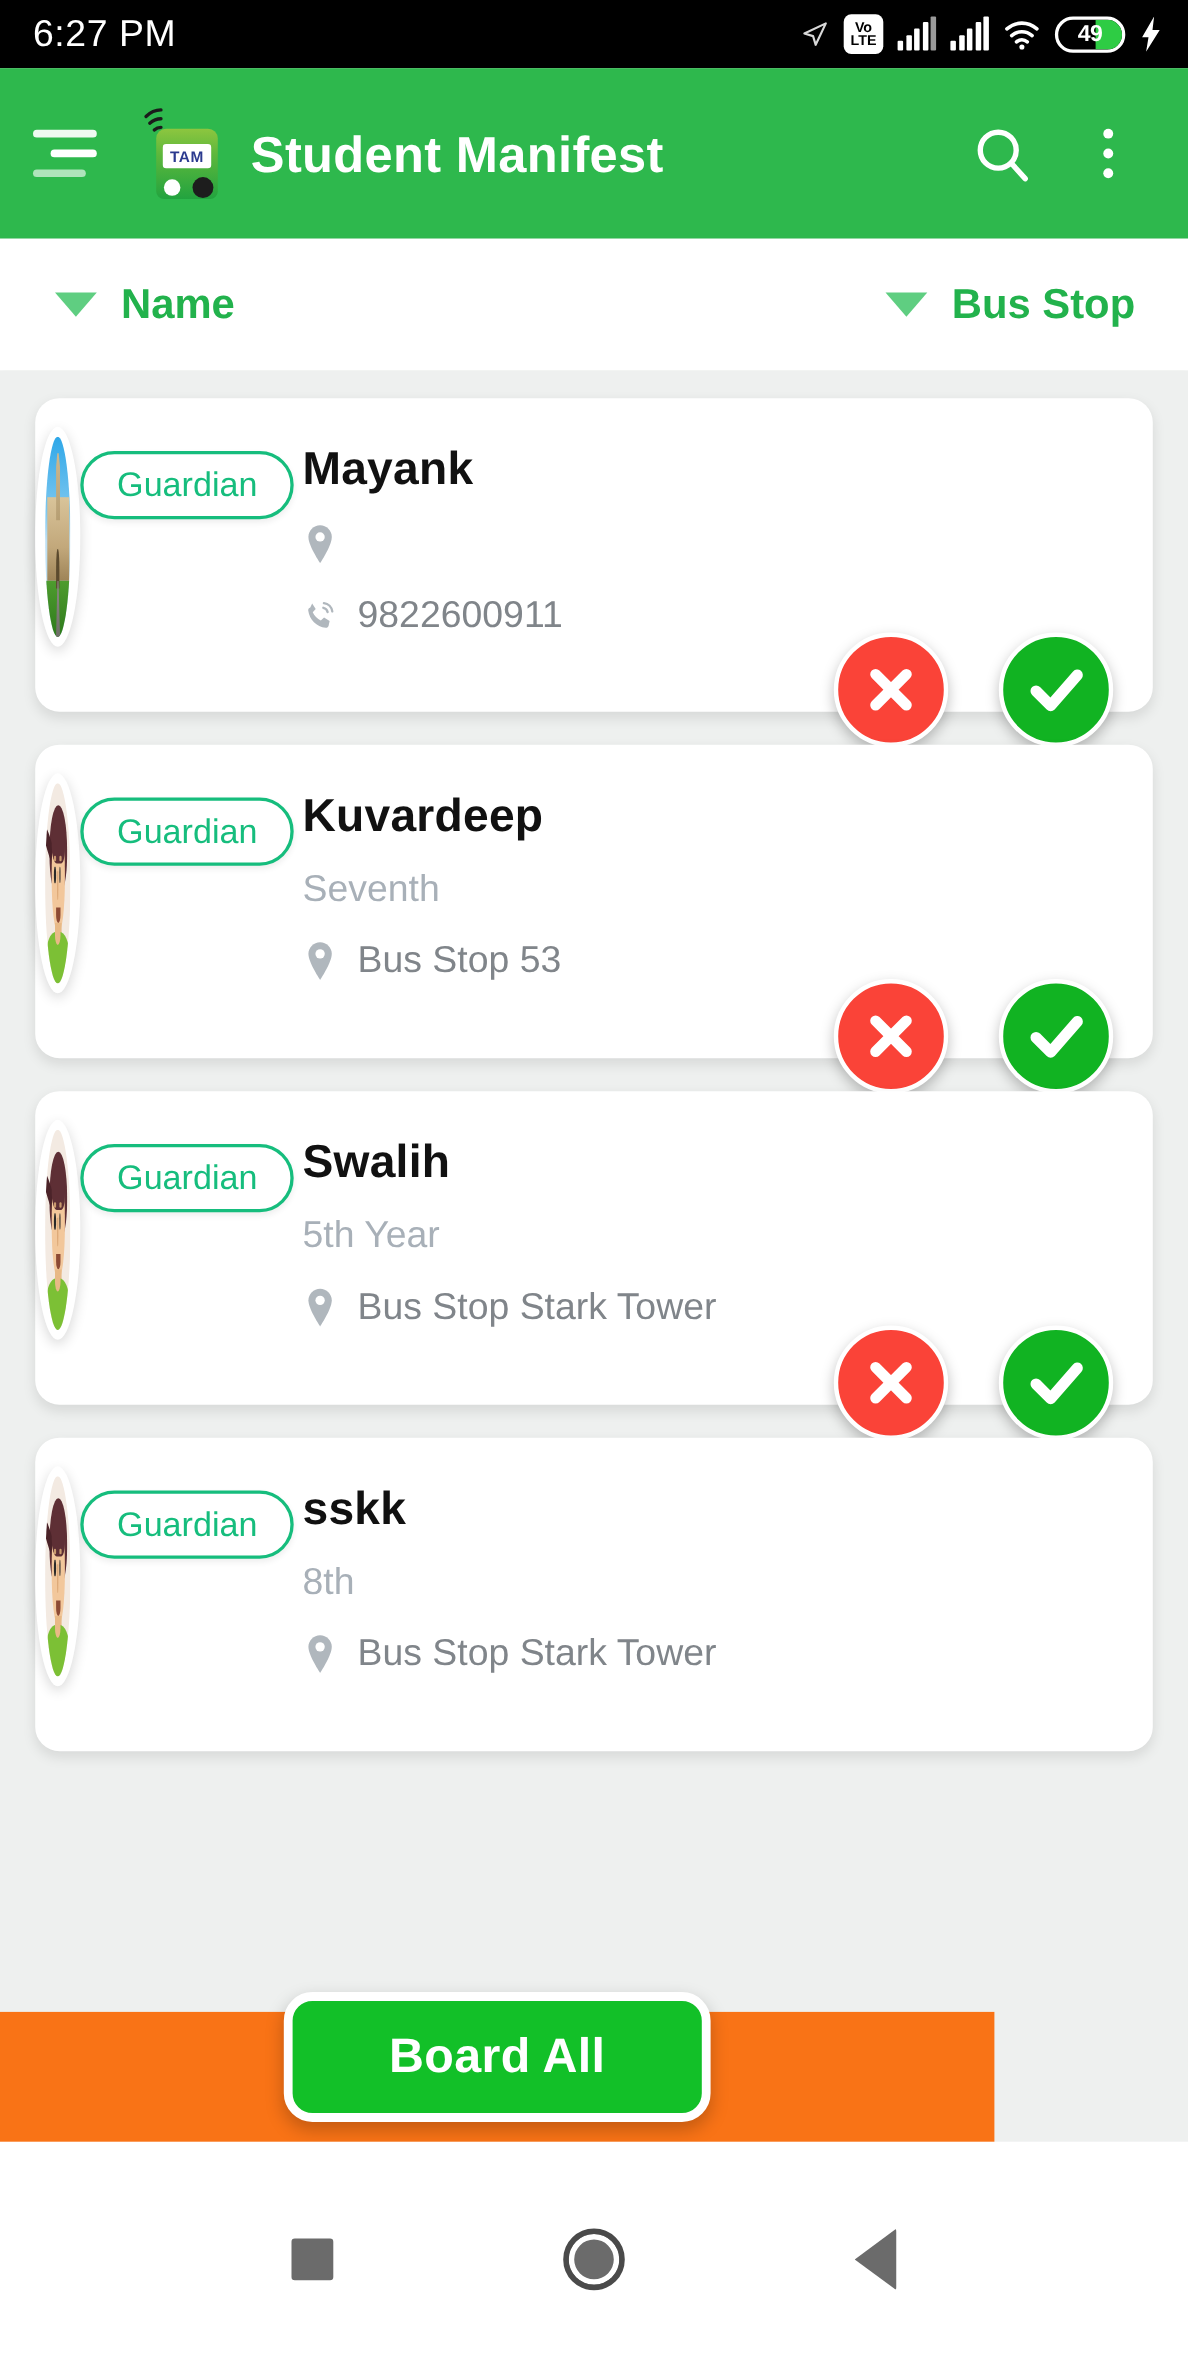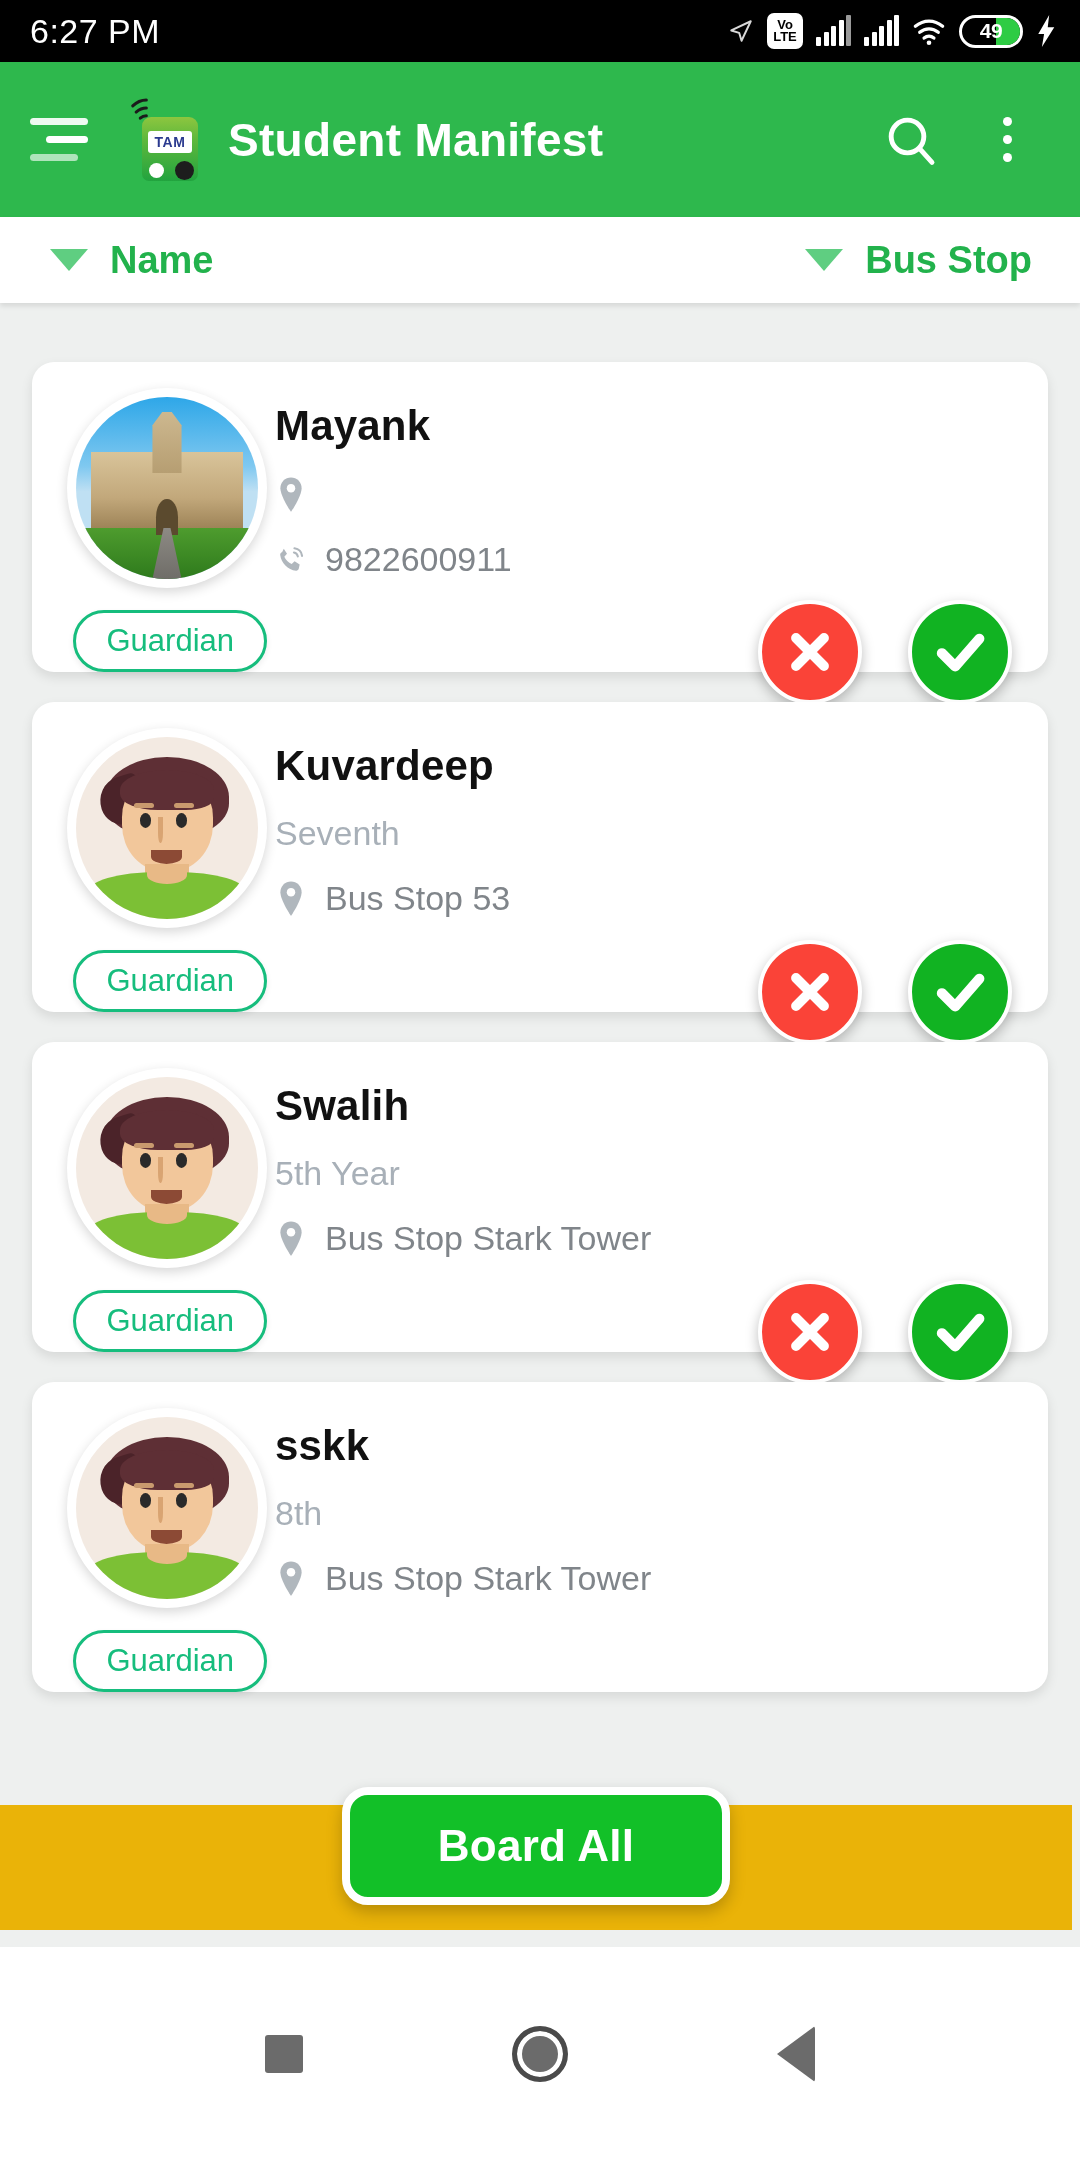--- a/index.html
+++ b/index.html
@@ -75,21 +75,21 @@
   .toolbar-title{
     margin-left:30px; color:#fff; font-size:46px; font-weight:700; letter-spacing:.3px;
   }
   .toolbar-actions{ margin-left:auto; display:flex; align-items:center; gap:10px; }
   .tb-btn{ width:86px; height:86px; display:flex; align-items:center; justify-content:center; }
   .dots{ display:flex; flex-direction:column; gap:9px; align-items:center; }
   .dots i{ width:9px; height:9px; border-radius:50%; background:#fff; display:block; }
 
   
   .sortbar{
-    position:absolute; left:0; top:217px; width:1080px; height:86px;
+    position:absolute; left:0; top:217px; width:1080px; height:120px;
     background:#fff; display:flex; align-items:center;
     box-shadow:0 3px 5px rgba(0,0,0,.10);
   }
   .sort-item{ display:flex; align-items:center; gap:22px; }
   .sort-left{ margin-left:50px; }
   .sort-right{ margin-left:auto; margin-right:48px; }
   .caret{
     width:0; height:0; border-left:19px solid transparent; border-right:19px solid transparent;
     border-top:22px solid #5fce81;
   }
@@ -100,21 +100,21 @@
     position:absolute; left:0; top:337px; width:1080px; height:1610px;
     background:#eef0ef; overflow:hidden; padding-top:25px;
   }
   .card{
     position:relative; margin:0 32px 30px 32px; background:#fff; border-radius:22px;
     box-shadow:0 5px 12px rgba(0,0,0,.10); min-height:285px; padding:26px 0 0 0;
   }
   .card-row{ display:flex; }
   .avatar-wrap{
     position:relative; width:235px; flex:0 0 235px; display:flex;
-    flex-direction:column; align-items:flex-end;
+    flex-direction:row; align-items:flex-start;
   }
   .avatar{
     width:200px; height:200px; border-radius:50%; background:#fff;
     box-shadow:0 4px 12px rgba(0,0,0,.16); padding:9px; overflow:hidden;
   }
   .avatar .inner{ width:100%; height:100%; border-radius:50%; overflow:hidden; position:relative; }
 
   
   .photo-sky{ position:absolute; inset:0; background:linear-gradient(180deg,#2ea7e8 0%,#7fc8f0 38%,#bfe0f3 52%); }
   .photo-bldg{
@@ -190,22 +190,22 @@
   .act{
     width:104px; height:104px; border-radius:50%;
     display:flex; align-items:center; justify-content:center;
     box-shadow:0 5px 13px rgba(0,0,0,.26); border:4px solid #fff;
   }
   .act.reject{ background:#fa4338; }
   .act.accept{ background:#11b322; }
 
   
   .bottombar{
-    position:absolute; left:0; bottom:230px; width:1072px; height:125px;
-    background:#eab308; display:flex; align-items:center; justify-content:center;
+    position:absolute; left:0; bottom:206px; width:904px; height:125px;
+    background:#f97316; display:flex; align-items:center; justify-content:center;
   }
   .board-all{
     position:absolute; bottom:25px;
     padding:26px 88px; background:#12c028; border:8px solid #fff; border-radius:26px;
     color:#fff; font-size:44px; font-weight:700; letter-spacing:.3px;
     box-shadow:0 7px 16px rgba(0,0,0,.22);
   }
 
   
   .navbar{

